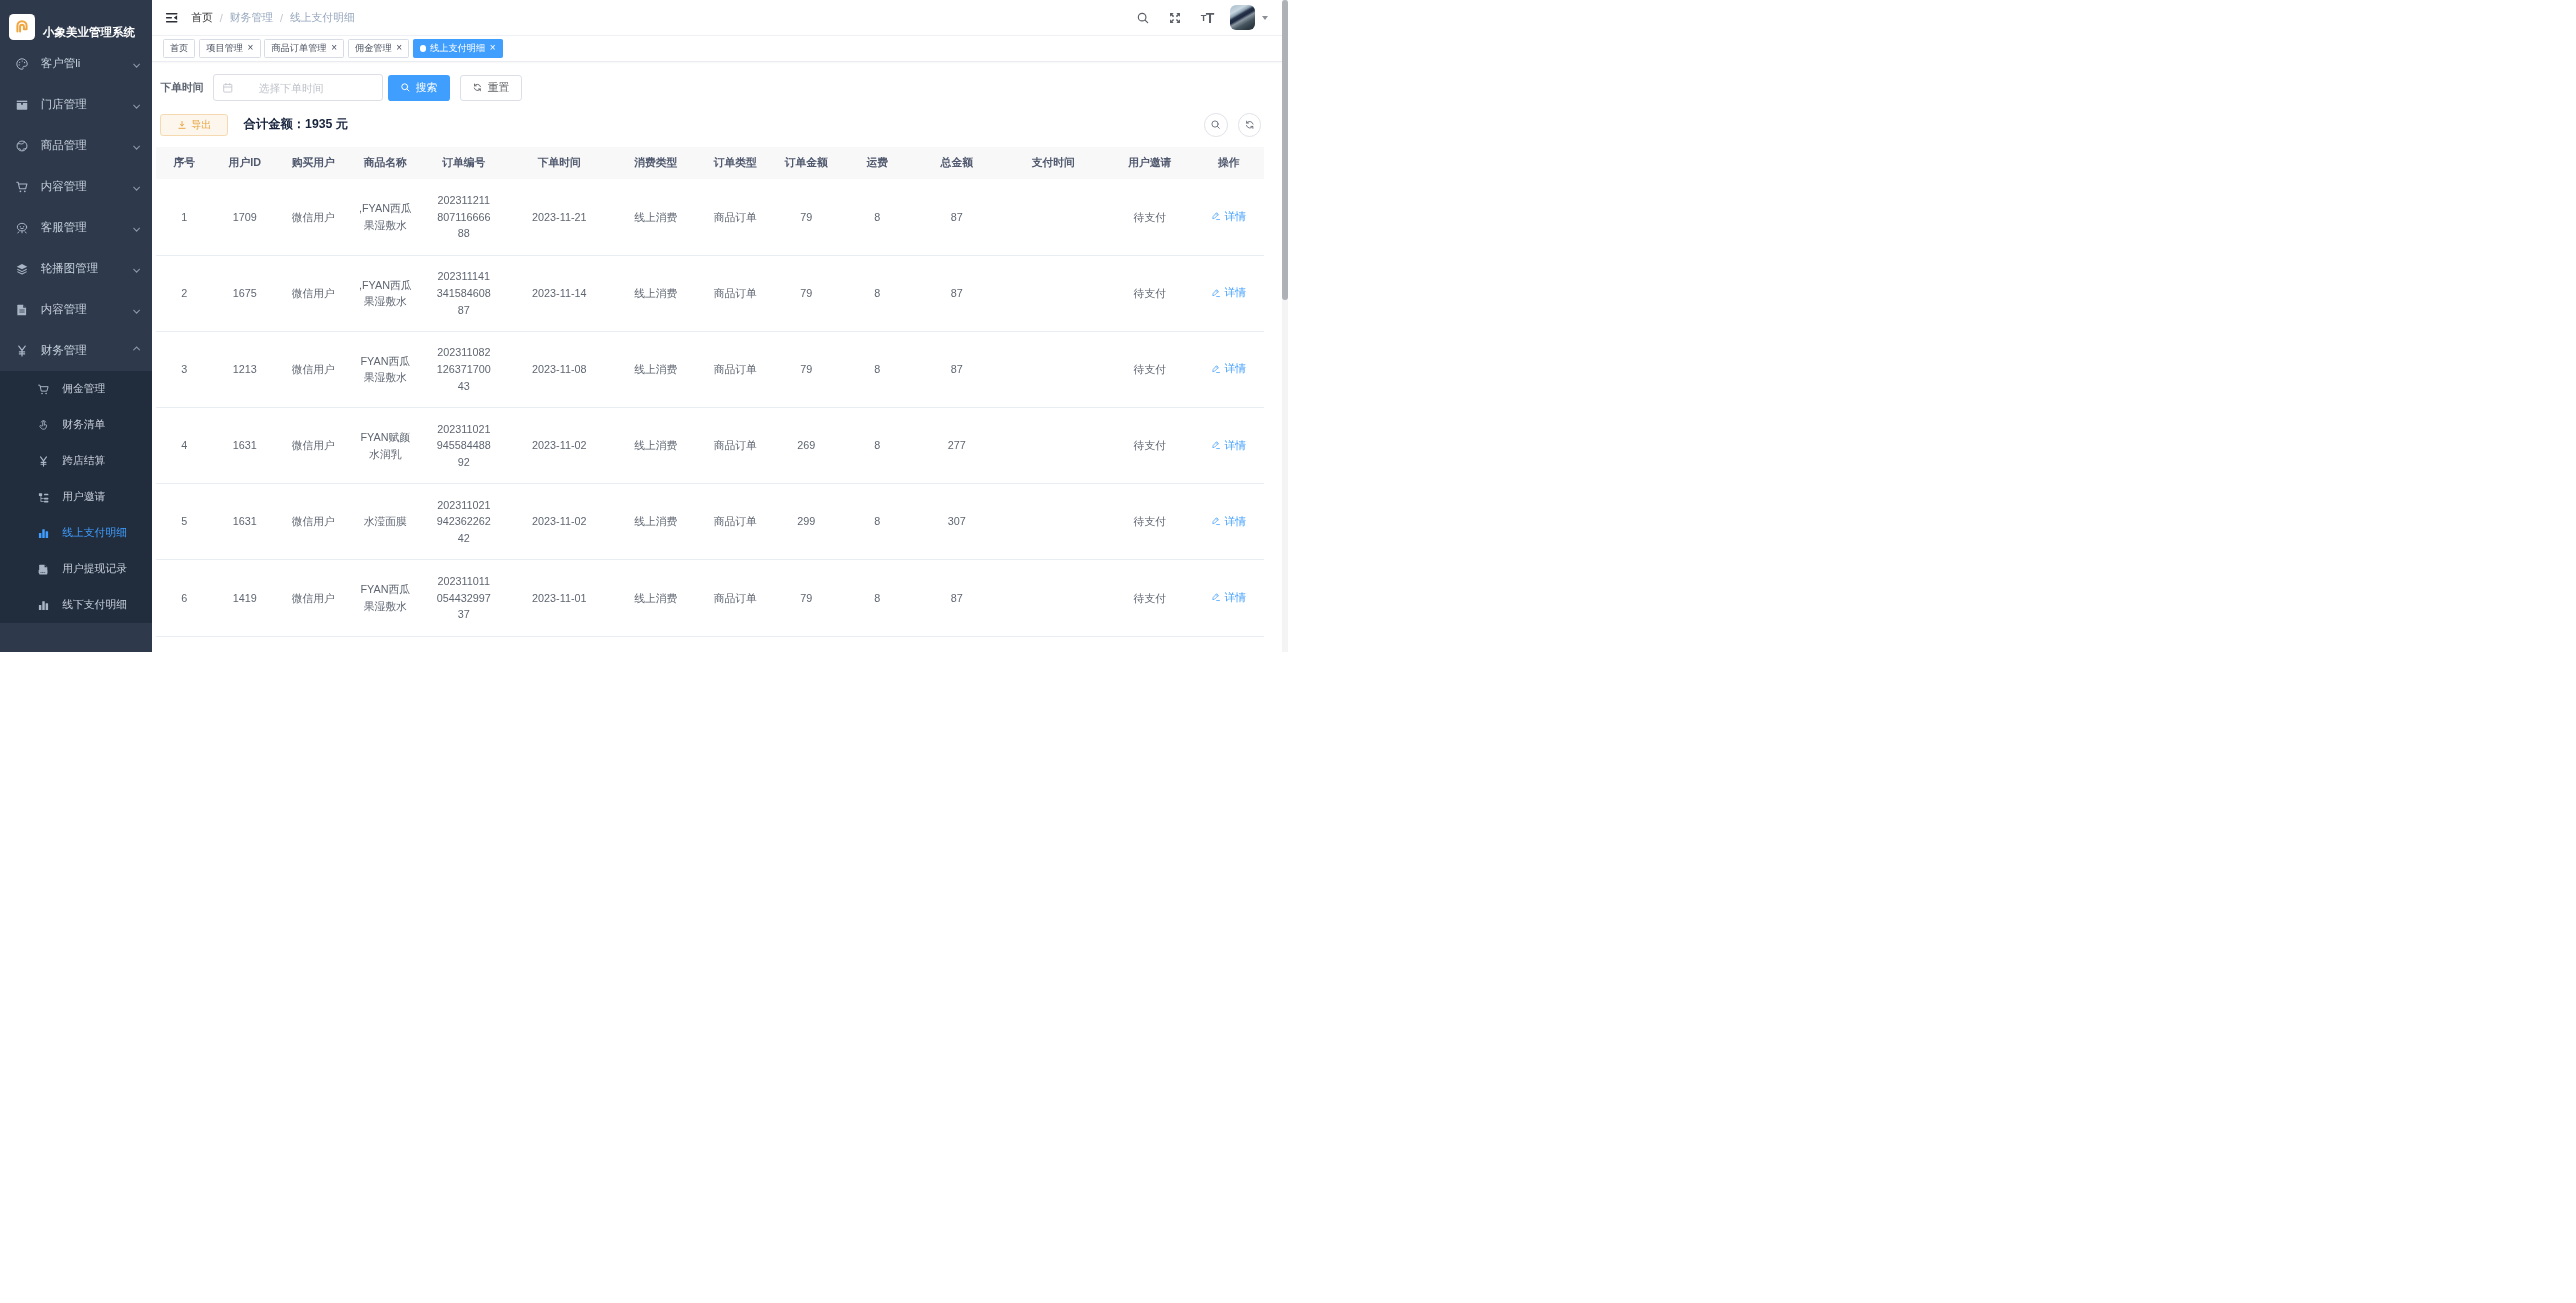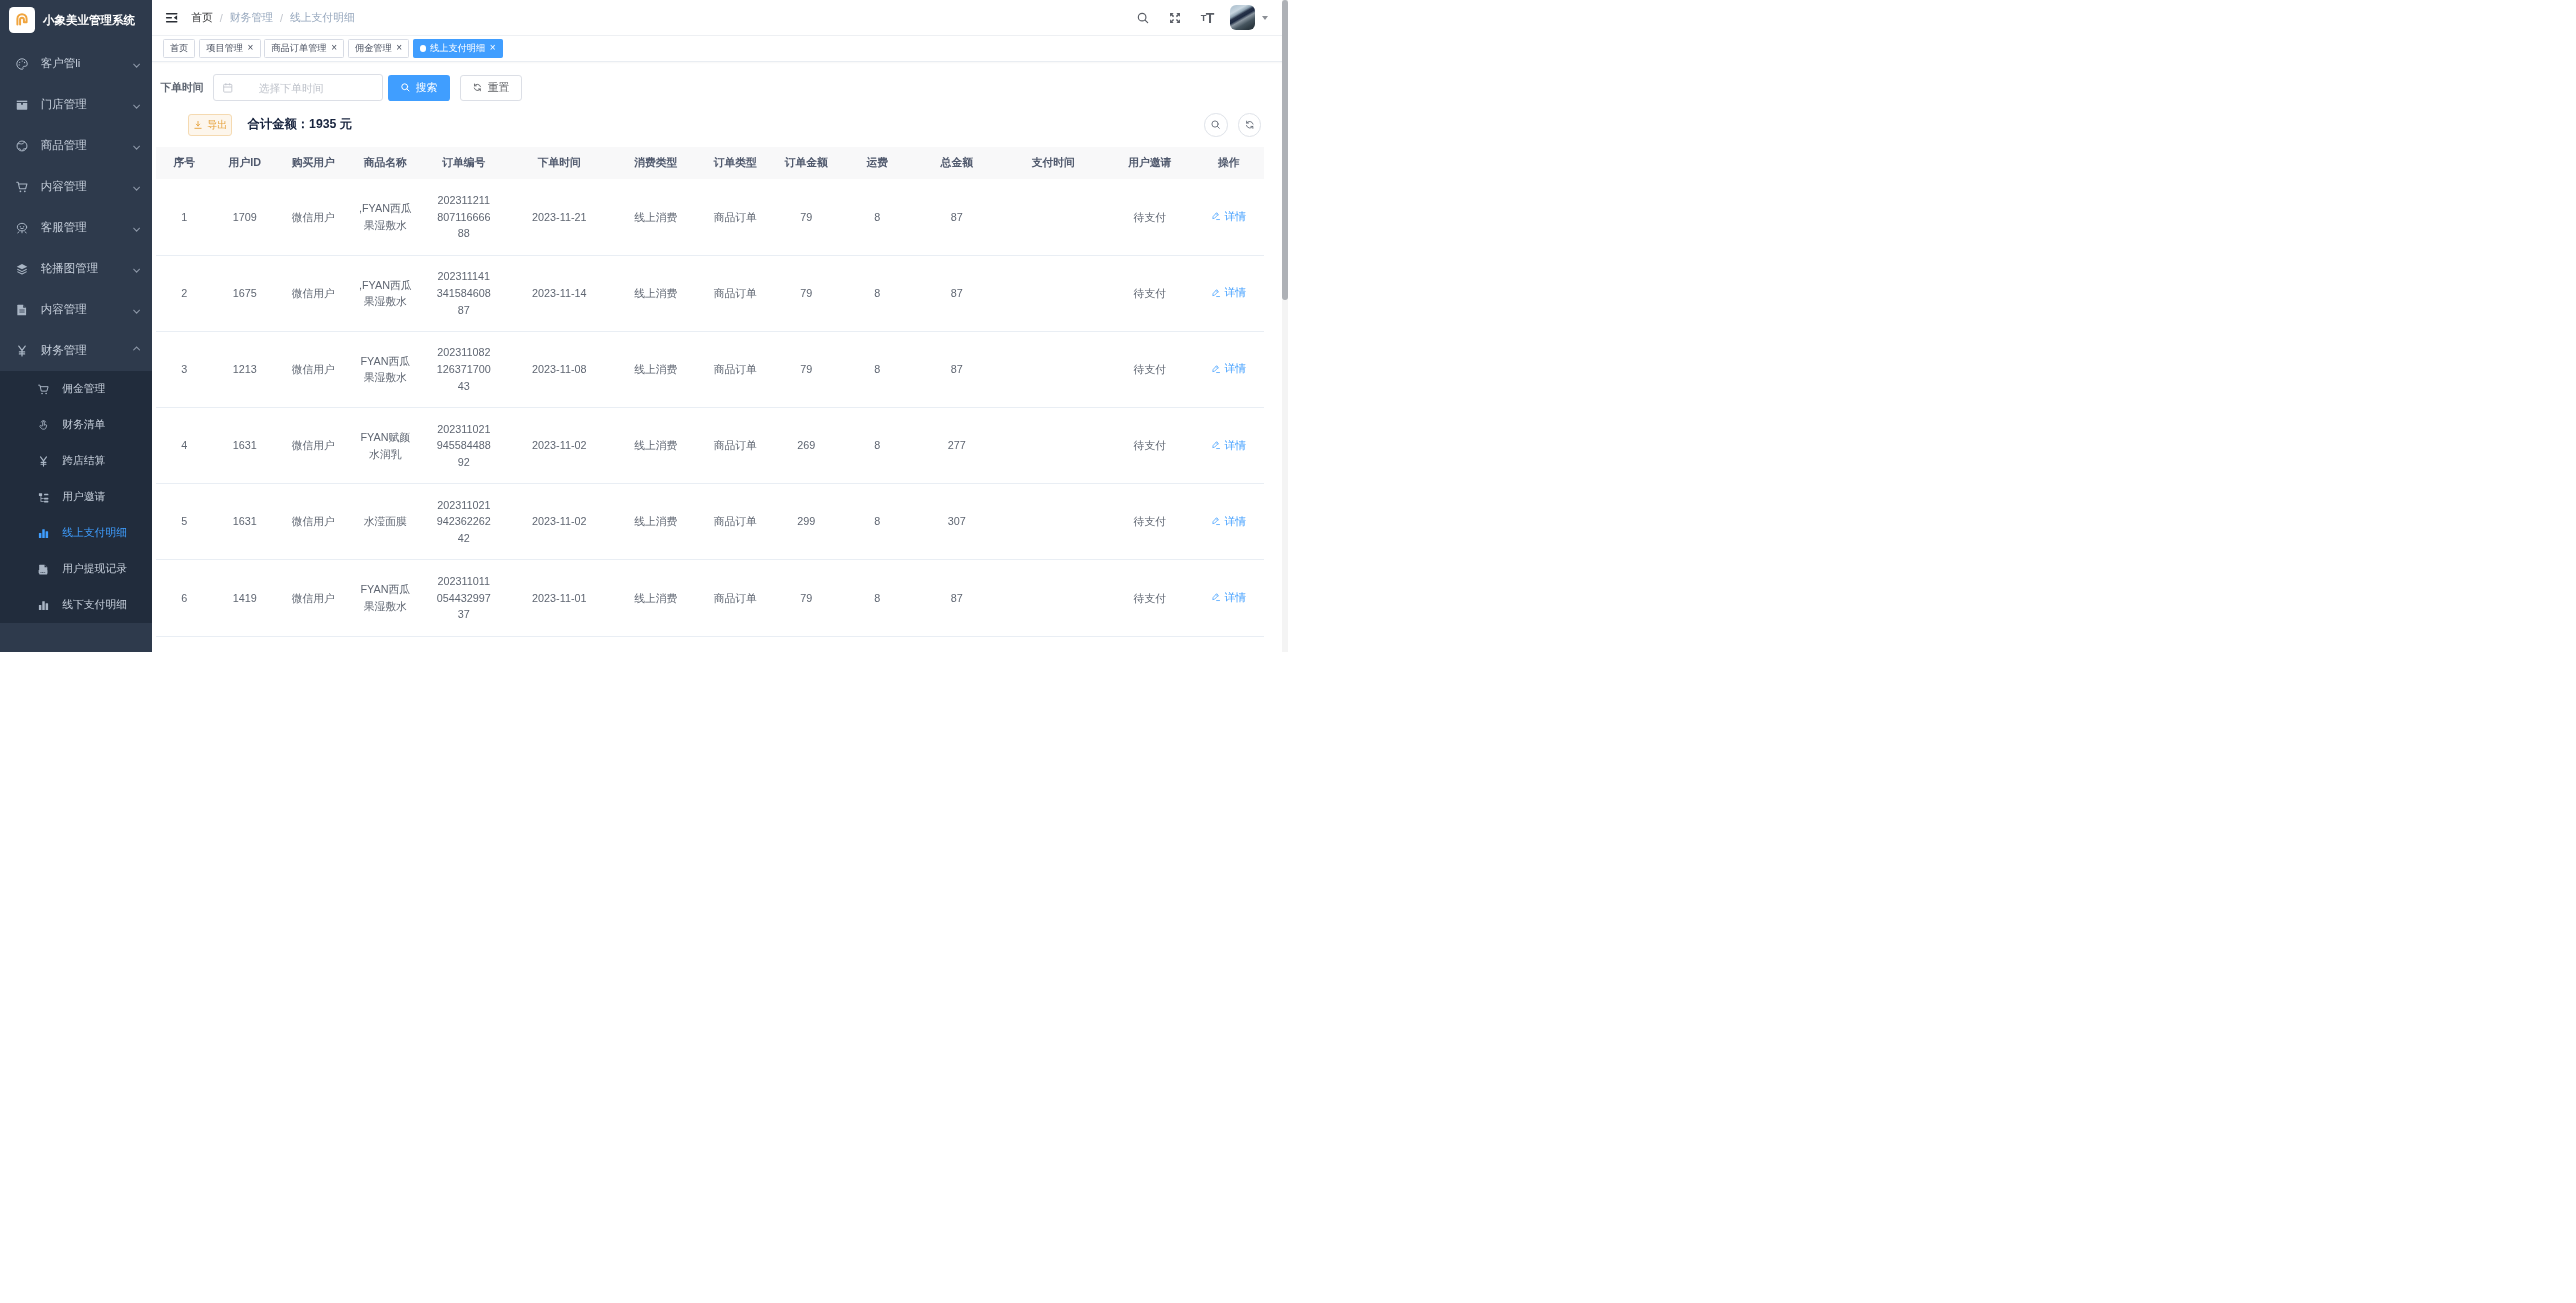--- a/index.html
+++ b/index.html
@@ -1,21 +1,21 @@
 <!DOCTYPE html>
 <html style="font-size:12.3px"><head>
 <meta charset="utf-8">
 <style>
   html,body{margin:0;padding:0;overflow:hidden;}
   body{width:1288px;height:652px;background:#fff;font-family:"Liberation Sans","DejaVu Sans",sans-serif;position:relative;}
   .app{display:flex;width:100%;height:100%;}
 
   
   .sidebar{width:152px;flex-shrink:0;background:#2e3a4c;height:100%;overflow:hidden;}
-  .logo-bar{height:40px;display:flex;align-items:center;padding-left:9.2px;}
+  .logo-bar{height:40px;display:flex;align-items:flex-end;padding-left:9.2px;}
   .logo-box{width:26px;height:26px;background:#fff;border-radius:4.6px;display:flex;align-items:center;justify-content:center;flex-shrink:0;}
   .logo-box svg{width:20px;height:20px;color:#f0a53f;}
   .logo-title{color:#fff;font-size:11.5px;font-weight:bold;margin-left:7.7px;white-space:nowrap;}
   .menu{margin-top:3.1px;}
   .menu-item{height:41px;display:flex;align-items:center;padding:0 10.8px 0 14.6px;color:#c6cfdb;cursor:pointer;}
   .mi-icon{width:15.4px;height:15.4px;margin-right:10.8px;display:flex;align-items:center;justify-content:center;color:#a9b5c4;flex-shrink:0;}
   .mi-icon svg{width:14px;height:14px;}
   .mi-label{font-size:11.5px;flex:1;white-space:nowrap;overflow:hidden;}
   .mi-chevron{width:9.2px;height:9.2px;color:#8a95a5;flex-shrink:0;}
   .menu-item.expanded .mi-chevron{transform:rotate(180deg);}
@@ -58,21 +58,21 @@
   .filter-label{font-size:10.8px;font-weight:bold;color:#5f6672;margin-right:9.2px;}
   .date-input{width:151px;height:24.6px;box-sizing:content-box;border:0.8px solid #dcdfe6;border-radius:3.1px;display:flex;align-items:center;padding:0 8.5px;background:#fff;}
   .date-input svg{width:11.5px;height:11.5px;color:#c0c4cc;flex-shrink:0;}
   .date-input input{border:none;outline:none;flex:1;margin-left:23px;font-size:10.8px;color:#606266;font-family:inherit;background:transparent;}
   .date-input input::placeholder{color:#c0c4cc;}
   .btn{height:26px;box-sizing:border-box;border-radius:3.1px;font-size:10.8px;display:inline-flex;align-items:center;gap:4.6px;padding:0 11.5px;cursor:pointer;border:0.8px solid transparent;font-family:inherit;}
   .btn svg{width:10.8px;height:10.8px;}
   .btn-primary{background:#409eff;color:#fff;margin-left:5px;}
   .btn-plain{background:#fff;border-color:#dcdfe6;color:#606266;margin-left:10px;}
   .toolbar-row{display:flex;align-items:center;margin:0 0 10.8px 4.6px;}
-  .btn-warning{background:#fdf6ec;border:0.8px solid #f5dab1;color:#e6a23c;height:22px;padding:0 4px;font-size:10px;border-radius:3.1px;display:inline-flex;align-items:center;gap:3.8px;cursor:pointer;margin-left:28px;}
+  .btn-warning{background:#fdf6ec;border:0.8px solid #f5dab1;color:#e6a23c;height:22px;padding:0 16px;font-size:10px;border-radius:3.1px;display:inline-flex;align-items:center;gap:3.8px;cursor:pointer;}
   .btn-warning svg{width:10px;height:10px;}
   .total{font-size:12.3px;font-weight:bold;color:#17233d;margin-left:15.4px;}
   .circle-btns{margin-left:auto;display:flex;gap:10px;}
   .circle-btn{width:21.5px;height:21.5px;border-radius:50%;border:0.8px solid #dfe3e9;background:#fff;display:flex;align-items:center;justify-content:center;color:#5f6672;cursor:pointer;}
   .circle-btn svg{width:11.5px;height:11.5px;}
 
   table{width:100%;border-collapse:collapse;table-layout:fixed;}
   thead th{background:#f8f8f9;color:#515a6e;font-size:10.8px;font-weight:bold;height:32px;padding:0 3.1px;white-space:nowrap;overflow:hidden;}
   tbody td{height:69px;color:#5f6672;font-size:10.8px;text-align:center;vertical-align:middle;border-bottom:0.8px solid #e9eef4;padding:3.1px;line-height:1.55;word-break:break-all;}
   .cell-num{max-width:55px;margin:0 auto;}

